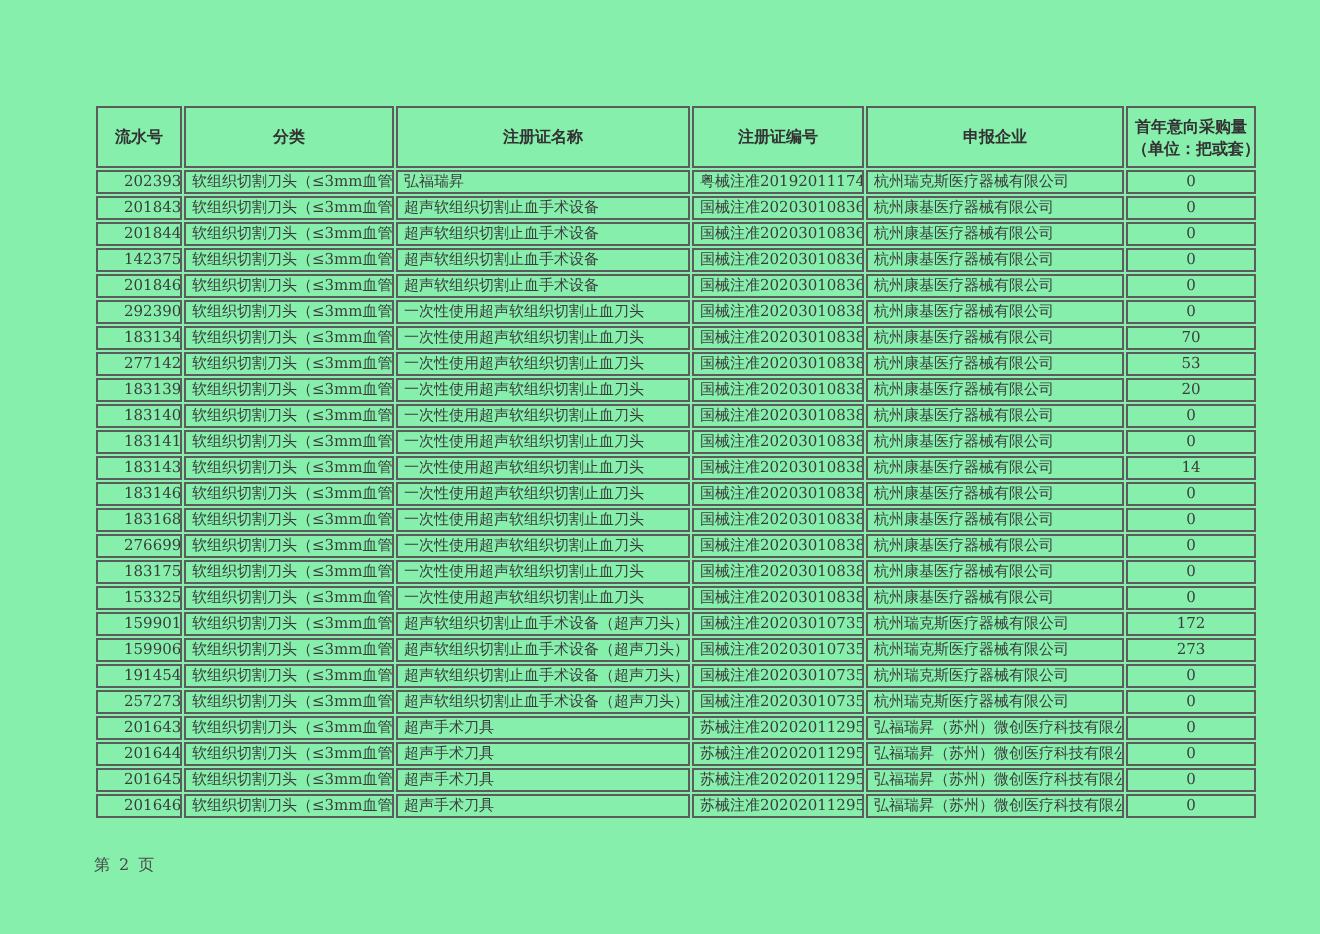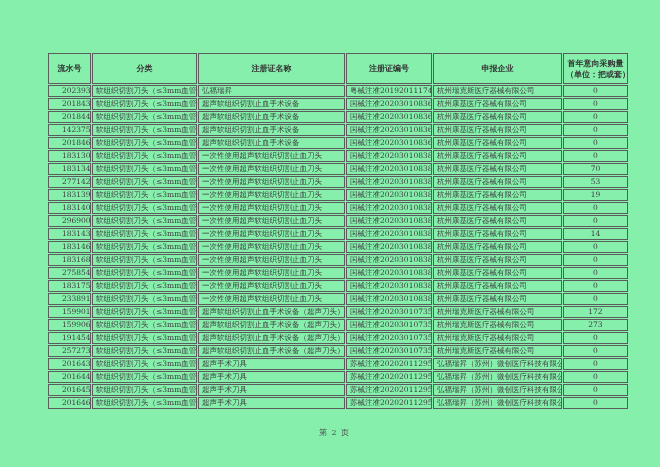--- a/index.html
+++ b/index.html
@@ -47,21 +47,21 @@
     line-height: 10px;
     padding: 0 3px;
   }
   td.c-serial, td.c-qty { text-align: center; padding: 0 13px; }
   td.c-cat, td.c-name, td.c-no, td.c-comp { text-align: left; }
   .footer {
     position: absolute;
     left: 47px;
     top: 427px;
     width: 575px;
-    text-align: center;
+    text-align: left;
     font-size: 8px;
     color: #4a4a4a;
     letter-spacing: 1px;
   }
 </style>
 </head>
 <body>
 
 <div class="page">
 
@@ -127,21 +127,21 @@
   <tr>
     <td class="c-serial">201846</td>
     <td class="c-cat">软组织切割刀头（≤3mm血管）</td>
     <td class="c-name">超声软组织切割止血手术设备</td>
     <td class="c-no">国械注准20203010836</td>
     <td class="c-comp">杭州康基医疗器械有限公司</td>
     <td class="c-qty">0</td>
   </tr>
 
   <tr>
-    <td class="c-serial">183130</td>
+    <td class="c-serial">292390</td>
     <td class="c-cat">软组织切割刀头（≤3mm血管）</td>
     <td class="c-name">一次性使用超声软组织切割止血刀头</td>
     <td class="c-no">国械注准20203010838</td>
     <td class="c-comp">杭州康基医疗器械有限公司</td>
     <td class="c-qty">0</td>
   </tr>
 
   <tr>
     <td class="c-serial">183134</td>
     <td class="c-cat">软组织切割刀头（≤3mm血管）</td>
@@ -159,34 +159,34 @@
     <td class="c-comp">杭州康基医疗器械有限公司</td>
     <td class="c-qty">53</td>
   </tr>
 
   <tr>
     <td class="c-serial">183139</td>
     <td class="c-cat">软组织切割刀头（≤3mm血管）</td>
     <td class="c-name">一次性使用超声软组织切割止血刀头</td>
     <td class="c-no">国械注准20203010838</td>
     <td class="c-comp">杭州康基医疗器械有限公司</td>
-    <td class="c-qty">19</td>
+    <td class="c-qty">20</td>
   </tr>
 
   <tr>
     <td class="c-serial">183140</td>
     <td class="c-cat">软组织切割刀头（≤3mm血管）</td>
     <td class="c-name">一次性使用超声软组织切割止血刀头</td>
     <td class="c-no">国械注准20203010838</td>
     <td class="c-comp">杭州康基医疗器械有限公司</td>
     <td class="c-qty">0</td>
   </tr>
 
   <tr>
-    <td class="c-serial">296900</td>
+    <td class="c-serial">183141</td>
     <td class="c-cat">软组织切割刀头（≤3mm血管）</td>
     <td class="c-name">一次性使用超声软组织切割止血刀头</td>
     <td class="c-no">国械注准20203010838</td>
     <td class="c-comp">杭州康基医疗器械有限公司</td>
     <td class="c-qty">0</td>
   </tr>
 
   <tr>
     <td class="c-serial">183143</td>
     <td class="c-cat">软组织切割刀头（≤3mm血管）</td>
@@ -208,39 +208,39 @@
   <tr>
     <td class="c-serial">183168</td>
     <td class="c-cat">软组织切割刀头（≤3mm血管）</td>
     <td class="c-name">一次性使用超声软组织切割止血刀头</td>
     <td class="c-no">国械注准20203010838</td>
     <td class="c-comp">杭州康基医疗器械有限公司</td>
     <td class="c-qty">0</td>
   </tr>
 
   <tr>
-    <td class="c-serial">275854</td>
+    <td class="c-serial">276699</td>
     <td class="c-cat">软组织切割刀头（≤3mm血管）</td>
     <td class="c-name">一次性使用超声软组织切割止血刀头</td>
     <td class="c-no">国械注准20203010838</td>
     <td class="c-comp">杭州康基医疗器械有限公司</td>
     <td class="c-qty">0</td>
   </tr>
 
   <tr>
     <td class="c-serial">183175</td>
     <td class="c-cat">软组织切割刀头（≤3mm血管）</td>
     <td class="c-name">一次性使用超声软组织切割止血刀头</td>
     <td class="c-no">国械注准20203010838</td>
     <td class="c-comp">杭州康基医疗器械有限公司</td>
     <td class="c-qty">0</td>
   </tr>
 
   <tr>
-    <td class="c-serial">233891</td>
+    <td class="c-serial">153325</td>
     <td class="c-cat">软组织切割刀头（≤3mm血管）</td>
     <td class="c-name">一次性使用超声软组织切割止血刀头</td>
     <td class="c-no">国械注准20203010838</td>
     <td class="c-comp">杭州康基医疗器械有限公司</td>
     <td class="c-qty">0</td>
   </tr>
 
   <tr>
     <td class="c-serial">159901</td>
     <td class="c-cat">软组织切割刀头（≤3mm血管）</td>

